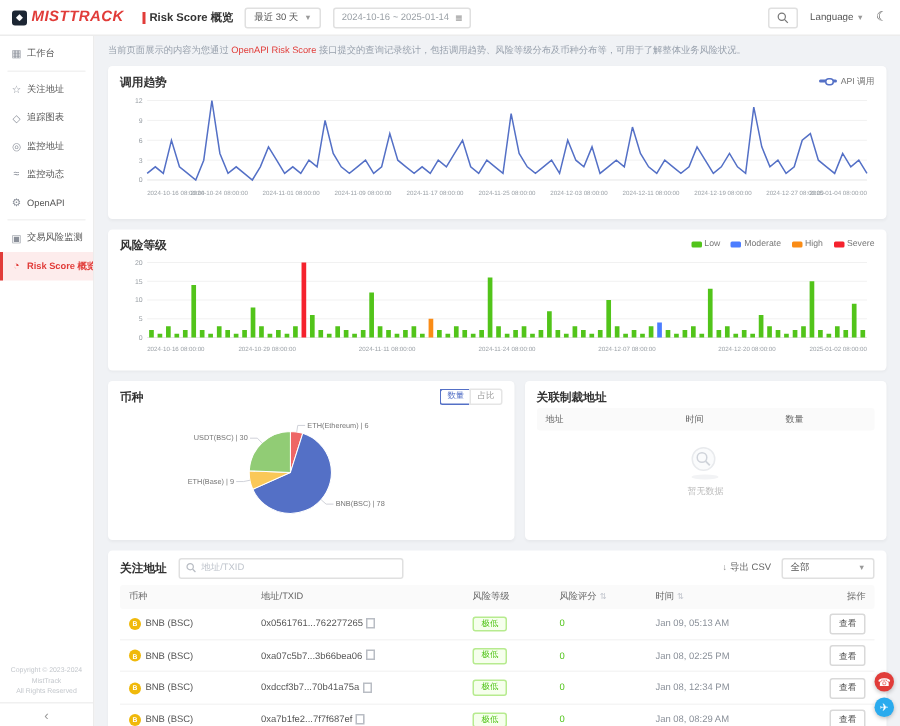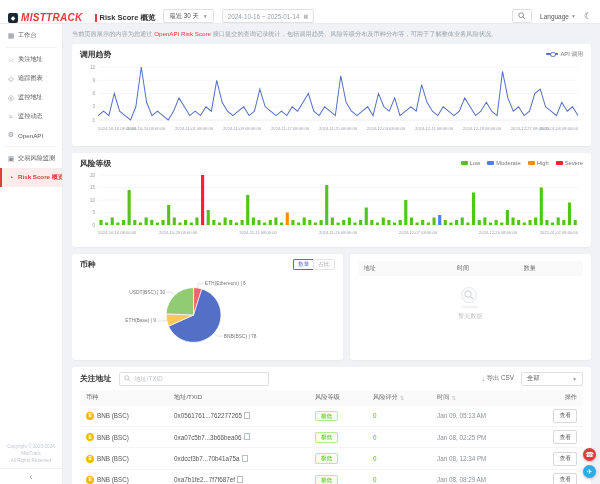--- a/index.html
+++ b/index.html
@@ -1,19 +1,19 @@
 <!DOCTYPE html>
 <html><head>
 <meta charset="utf-8">
 <style>
   *{margin:0;padding:0;box-sizing:border-box}
   html,body{width:600px;height:484px}
   body{font-family:"Liberation Sans","DejaVu Sans",sans-serif;background:#f0f2f5;overflow:hidden;position:relative;color:#333}
   
-  .topbar{height:24px;background:#fff;display:flex;align-items:flex-end;padding:0 8px;gap:8px;border-bottom:1px solid #ececec;position:relative;z-index:3}
+  .topbar{height:24px;background:#fff;display:flex;align-items:center;padding:0 8px;gap:8px;border-bottom:1px solid #ececec;position:relative;z-index:3}
   .logo{display:flex;align-items:center;gap:3px}
   .logo-mark{width:10px;height:10px;border-radius:2px;background:#1c2633;color:#fff;font-size:6px;display:flex;align-items:center;justify-content:center}
   .brand{color:#e13c39;font-weight:bold;font-style:italic;font-size:10px;letter-spacing:.3px}
   .page-ind{display:flex;align-items:center;gap:3px;font-size:7.5px;font-weight:bold;color:#333;margin-left:4px}
   .red-bar{width:2px;height:8px;background:#e13c39;display:inline-block}
   .ctl{border:1px solid #e0e0e0;border-radius:2px;height:14px;display:flex;align-items:center;padding:0 5px;font-size:6.3px;color:#555;gap:4px;background:#fff}
   .ctl .caret{font-size:5px;color:#999}
   .date-ctl{color:#9aa0a6}
   .tb-right{margin-left:auto;display:flex;align-items:center;gap:8px}
   .search-btn{width:20px;height:14px;border:1px solid #e0e0e0;border-radius:2px;display:flex;align-items:center;justify-content:center;background:#fff;cursor:pointer}
@@ -358,20 +358,23 @@
             <path d="M116,44L90.4,55.5A28,28,0,0,1,88.0,42.9Z" fill="#fac858" stroke="#fff" stroke-width="0.7"></path>
             <polyline points="88.5,49.3 84.1,50.2 79.1,50.2" fill="none" stroke="#c9ccd4" stroke-width="0.6"></polyline>
             <text x="77.6" y="51.7" text-anchor="end" font-size="5" fill="#777">ETH(Base) | 9</text>
             <path d="M116,44L88.0,42.9A28,28,0,0,1,116.0,16.0Z" fill="#91cc75" stroke="#fff" stroke-width="0.7"></path>
             <polyline points="96.6,23.8 93.5,20.6 88.5,20.6" fill="none" stroke="#c9ccd4" stroke-width="0.6"></polyline>
             <text x="87.0" y="22.1" text-anchor="end" font-size="5" fill="#777">USDT(BSC) | 30</text>
           </svg>
       </section>
 
       <section class="panel sanction">
+        <div class="p-head">
+          <span class="p-title">关联制裁地址</span>
+        </div>
         <div class="s-table-head">
           <span>地址</span>
           <span>时间</span>
           <span>数量</span>
         </div>
         <div class="empty">
           <svg width="30" height="26" viewBox="0 0 30 26">
             <ellipse cx="15" cy="23" rx="9" ry="1.6" fill="#f2f3f5"></ellipse>
             <circle cx="14" cy="11" r="7.5" fill="#fafbfc" stroke="#e8eaed"></circle>
             <circle cx="13" cy="10" r="3.2" fill="none" stroke="#cfd3da"></circle>

